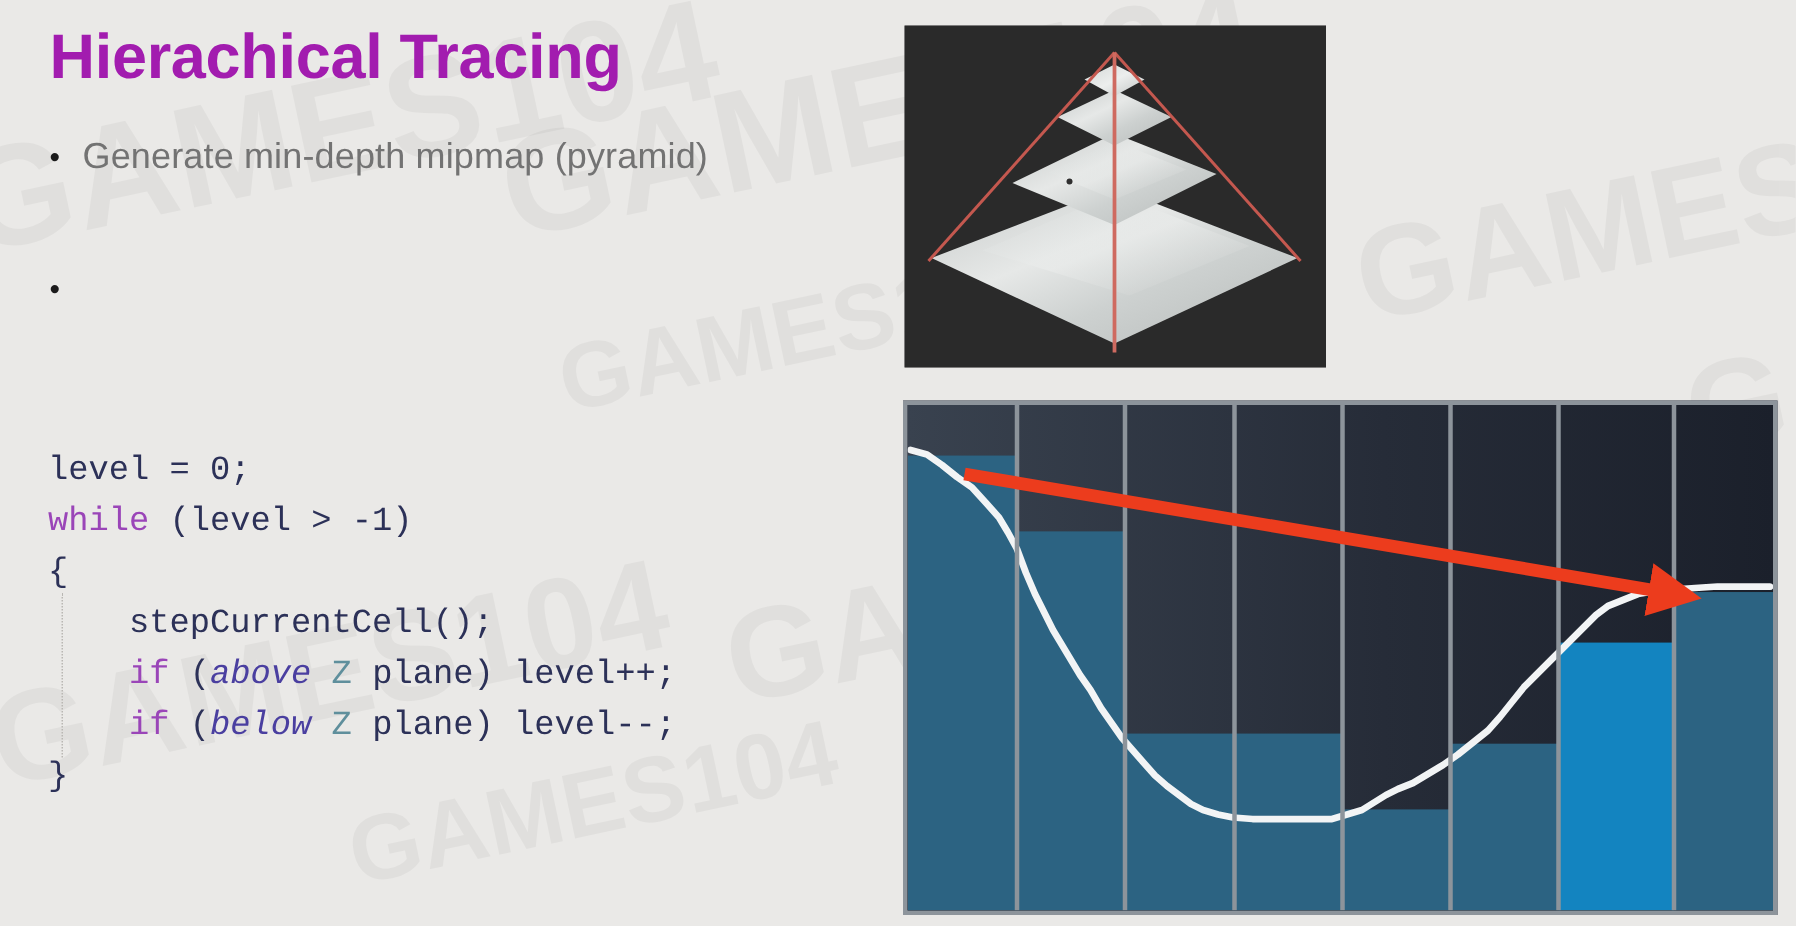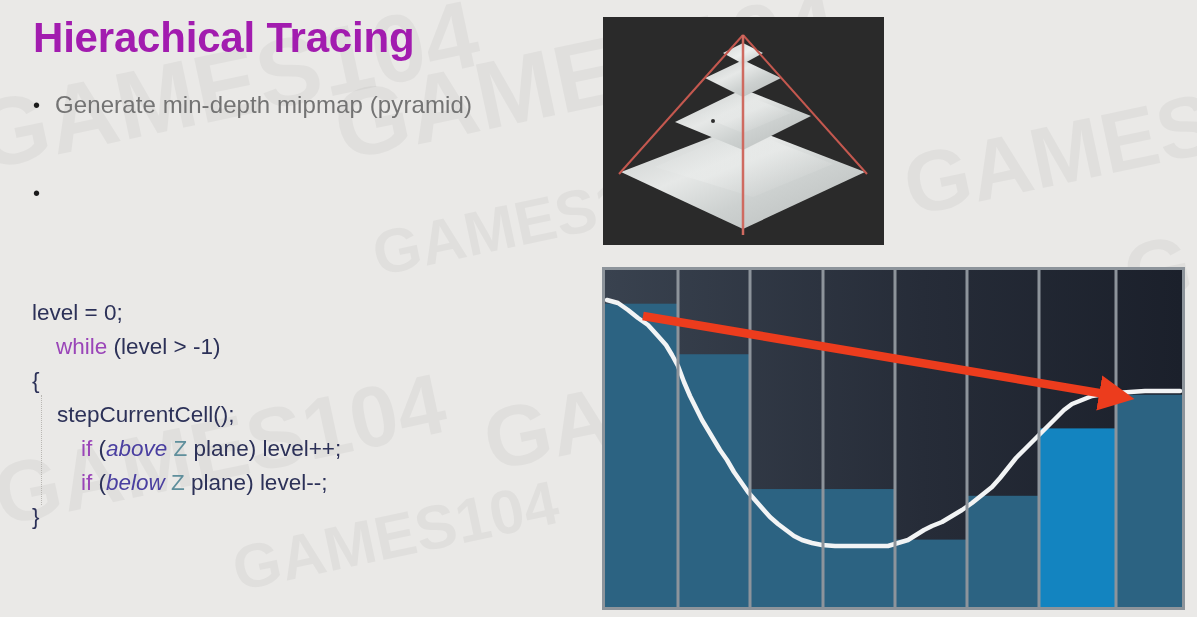--- a/index.html
+++ b/index.html
@@ -49,27 +49,27 @@
     text-align:left;
   }
   .bullet .btext{
     font-size:24px;line-height:26px;color:#737373;
     letter-spacing:0.1px;
   }
 
   
   .code{
     position:absolute;left:32px;top:296px;
-    font-family:Liberation Sans, sans-serif;
+    font-family:Liberation Mono, monospace;
     font-size:22.5px;line-height:34px;
     white-space:pre;
     color:#2c3158;
   }
   .code .ln{position:relative;height:34px;}
-  .kw{color:#9a45b8;margin-left:24px;}
+  .kw{color:#9a45b8;}
   .id{color:#2c3158;}
   .ital{color:#4a3fa0;font-style:italic;margin-top:32px;}
   .tname{color:#5f8f9c;}
   .guide{
     position:absolute;left:41px;top:395px;
     width:0;height:110px;
     border-left:1px dotted #b9b7b3;
   }
 
   

